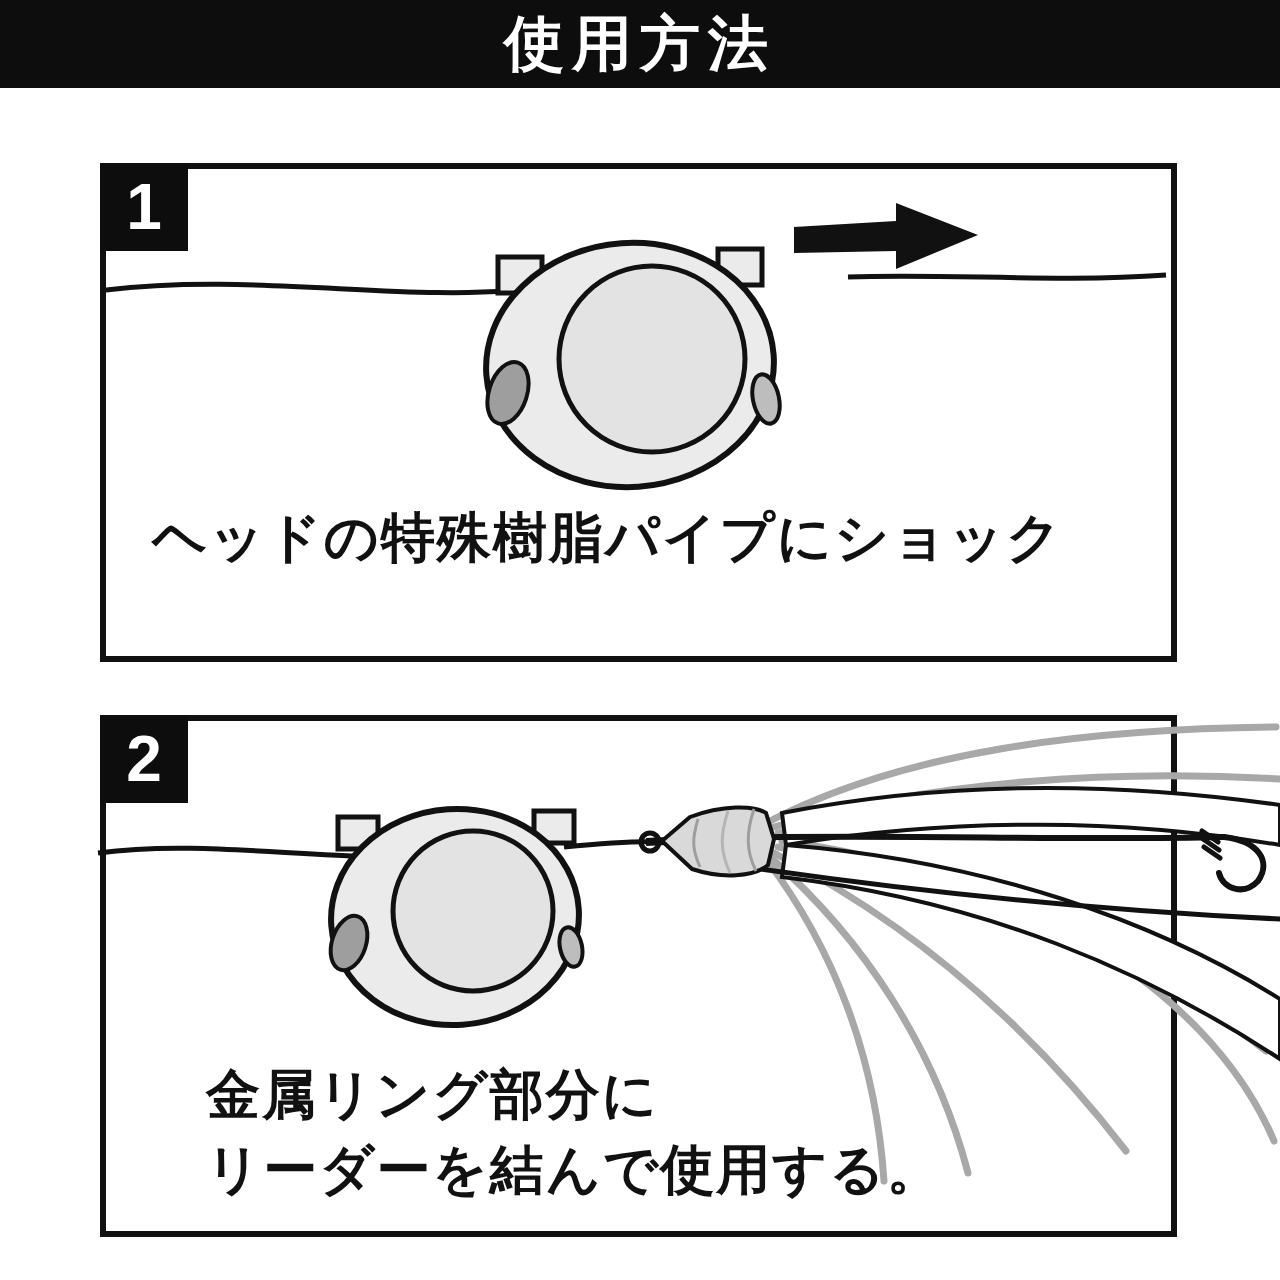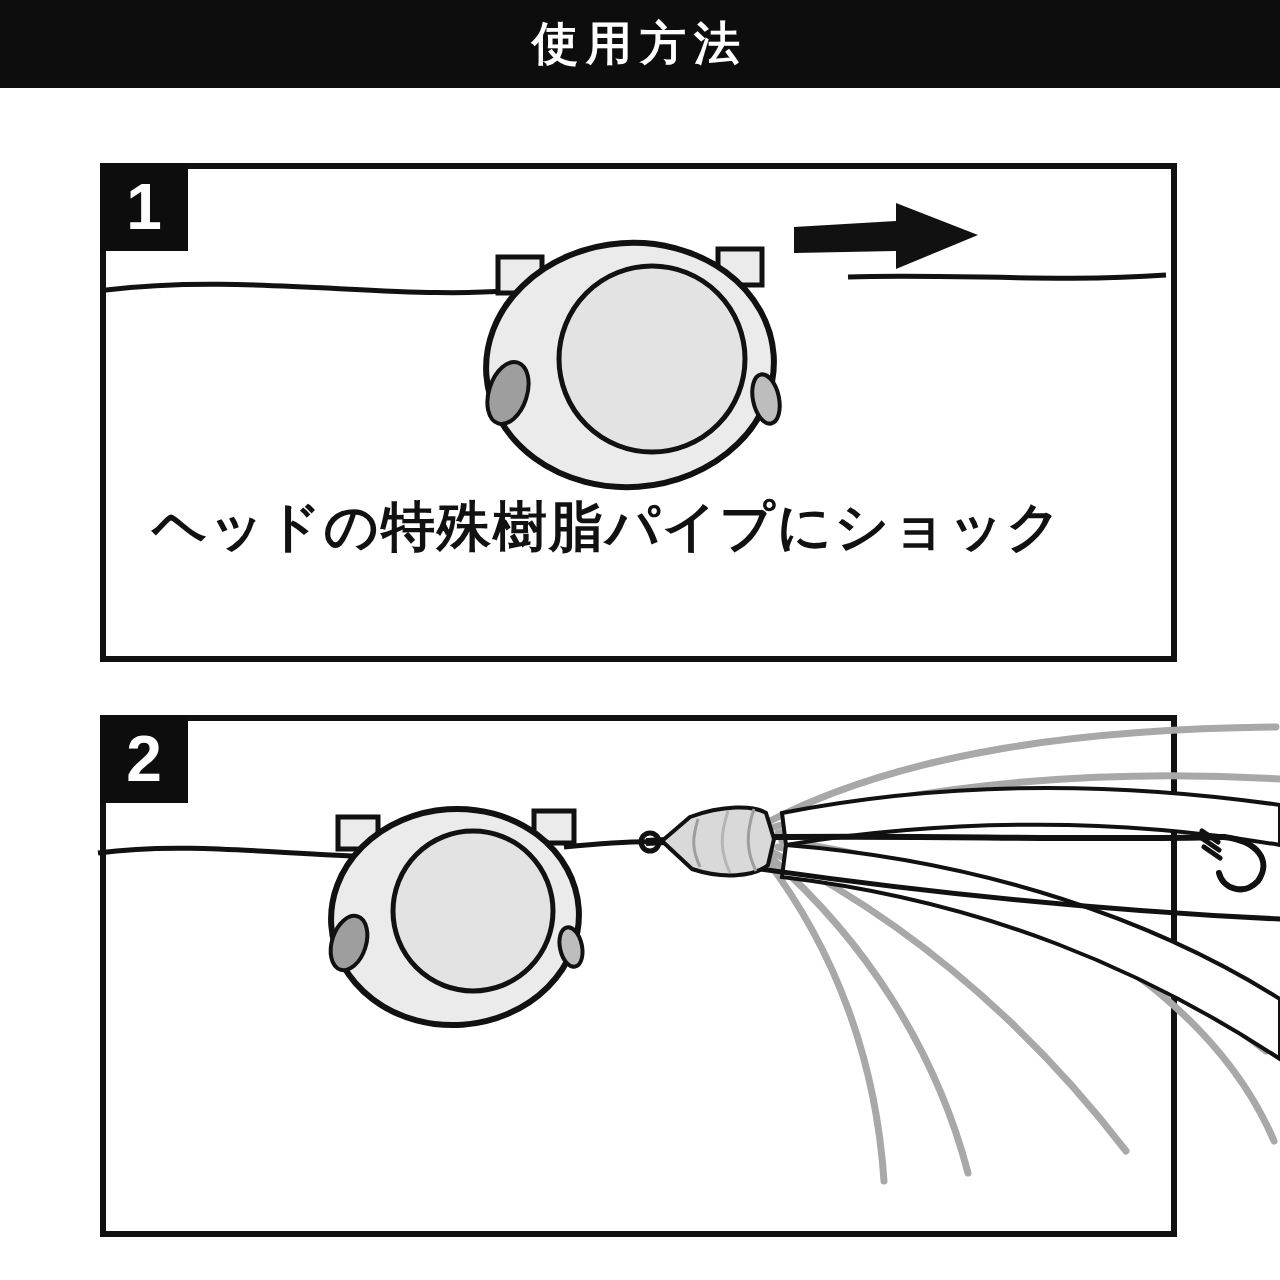--- a/index.html
+++ b/index.html
@@ -18,21 +18,21 @@
     position: absolute;
     left: 0; top: 0;
     width: 1280px; height: 88px;
     background: #0d0d0d;
     display: flex;
     align-items: center;
     justify-content: center;
   }
   .title-bar h1 {
     color: #ffffff;
-    font-size: 46px;
+    font-size: 60px;
     font-weight: bold;
     letter-spacing: 8px;
   }
   .panel {
     position: absolute;
     left: 100px;
     width: 1077px;
     border: 6px solid #111111;
     background: #ffffff;
   }
@@ -59,21 +59,21 @@
   .caption {
     position: absolute;
     z-index: 2;
     color: #111111;
     font-weight: bold;
     font-size: 54px;
     letter-spacing: 2px;
     line-height: 1.38;
     white-space: nowrap;
   }
-  .caption-1 { left: 46px; top: 320px; }
+  .caption-1 { left: 46px; top: 331px; }
   .caption-2 { left: 100px; top: 336px; }
 </style>
 </head>
 <body>
 
 <div class="page">
 
   <header class="title-bar">
     <h1>使用方法</h1>
   </header>
@@ -154,15 +154,19 @@
       <g>
         <rect x="232" y="96" width="40" height="32" fill="#ebebeb" stroke="#111111" stroke-width="5"></rect>
         <rect x="428" y="90" width="40" height="32" fill="#ebebeb" stroke="#111111" stroke-width="5"></rect>
         <ellipse cx="349" cy="196" rx="124" ry="108" fill="#ebebeb" stroke="#111111" stroke-width="6" transform="rotate(-4 349 196)"></ellipse>
         <circle cx="367" cy="190" r="80" fill="#e3e3e3" stroke="#111111" stroke-width="5"></circle>
         <ellipse cx="243" cy="222" rx="17" ry="28" fill="#9e9e9e" stroke="#111111" stroke-width="4" transform="rotate(18 243 222)"></ellipse>
         <ellipse cx="465" cy="226" rx="11" ry="20" fill="#bdbdbd" stroke="#111111" stroke-width="4" transform="rotate(-12 465 226)"></ellipse>
       </g>
     </svg>
 
+    <div class="caption caption-2">
+      <div>金属リング部分に</div>
+      <div>リーダーを結んで使用する。</div>
+    </div>
   </section>
 
 </div>
 
 </body></html>

